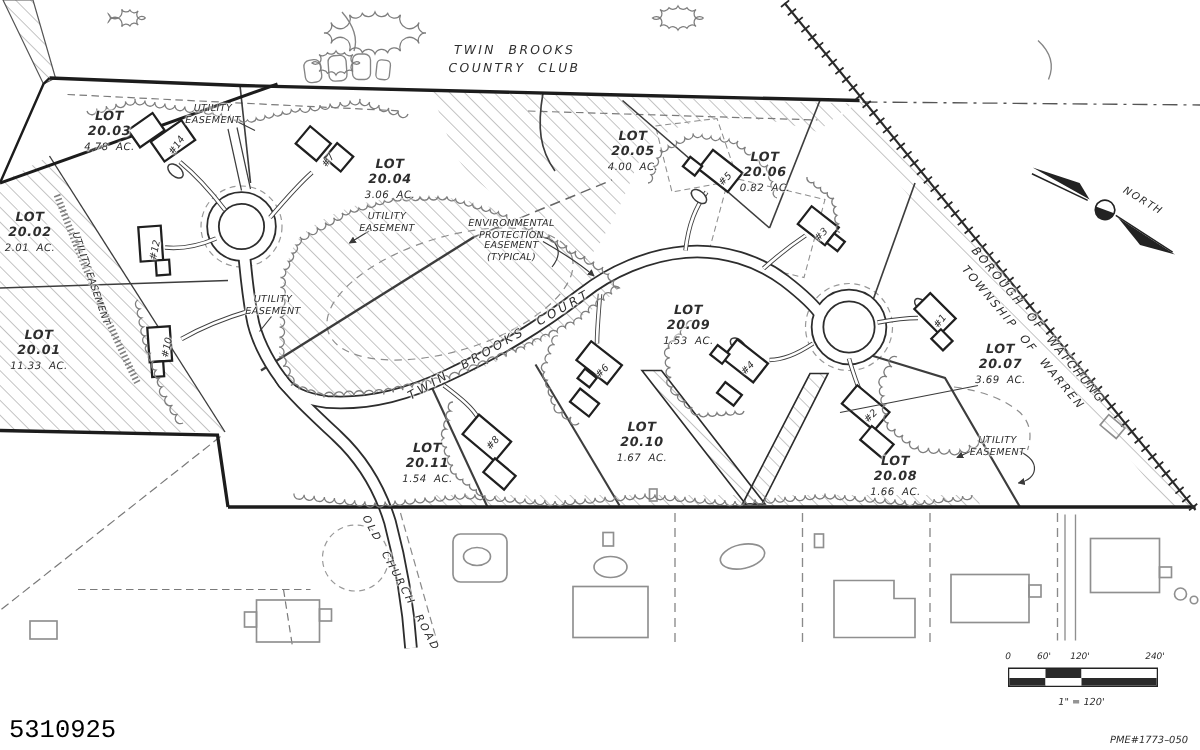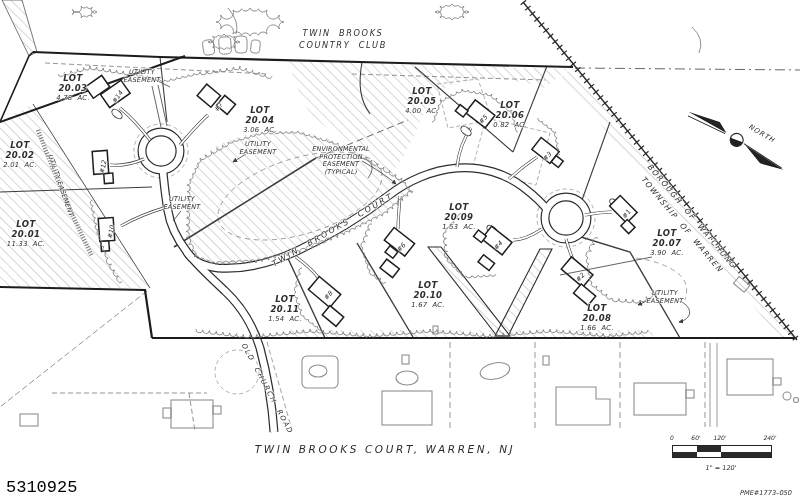--- a/index.html
+++ b/index.html
@@ -302,21 +302,21 @@
     <div class="lbl env"><span>ENVIRONMENTAL</span><br><span>PROTECTION</span><br><span>EASEMENT</span><br><span>(TYPICAL)</span></div>
     <div class="lbl muni"><span>BOROUGH  OF  WATCHUNG</span><br><span>TOWNSHIP  OF  WARREN</span></div>
     <div class="lbl north-lbl">NORTH</div>
   <div class="lbl " style="left: 73px; top: 88px;"><div class="lot-main">LOT<br>20.03</div><div class="lot-acres">4.78  AC.</div></div>
       <div class="lbl " style="left: 260px; top: 120px;"><div class="lot-main">LOT<br>20.04</div><div class="lot-acres">3.06  AC.</div></div>
       <div class="lbl " style="left: 20px; top: 155px;"><div class="lot-main">LOT<br>20.02</div><div class="lot-acres">2.01  AC.</div></div>
       <div class="lbl " style="left: 26px; top: 234px;"><div class="lot-main">LOT<br>20.01</div><div class="lot-acres">11.33  AC.</div></div>
       <div class="lbl " style="left: 422px; top: 101px;"><div class="lot-main">LOT<br>20.05</div><div class="lot-acres">4.00  AC.</div></div>
       <div class="lbl " style="left: 510px; top: 115px;"><div class="lot-main">LOT<br>20.06</div><div class="lot-acres">0.82  AC.</div></div>
       <div class="lbl " style="left: 459px; top: 217px;"><div class="lot-main">LOT<br>20.09</div><div class="lot-acres">1.53  AC.</div></div>
-      <div class="lbl " style="left: 667px; top: 243px;"><div class="lot-main">LOT<br>20.07</div><div class="lot-acres">3.90  AC.</div></div>
+      <div class="lbl " style="left: 667px; top: 243px;"><div class="lot-main">LOT<br>20.07</div><div class="lot-acres">3.69  AC.</div></div>
       <div class="lbl " style="left: 428px; top: 295px;"><div class="lot-main">LOT<br>20.10</div><div class="lot-acres">1.67  AC.</div></div>
       <div class="lbl " style="left: 285px; top: 309px;"><div class="lot-main">LOT<br>20.11</div><div class="lot-acres">1.54  AC.</div></div>
       <div class="lbl " style="left: 597px; top: 318px;"><div class="lot-main">LOT<br>20.08</div><div class="lot-acres">1.66  AC.</div></div>
       <div class="lbl " style="left: 115px; top: 95px; transform: translate(-50%, -50%) rotate(-55deg);"><span class="house-lbl">#14</span></div>
       <div class="lbl " style="left: 216px; top: 105px; transform: translate(-50%, -50%) rotate(-55deg);"><span class="house-lbl">#7</span></div>
       <div class="lbl " style="left: 100px; top: 166px; transform: translate(-50%, -50%) rotate(-78deg);"><span class="house-lbl">#12</span></div>
       <div class="lbl " style="left: 108px; top: 231px; transform: translate(-50%, -50%) rotate(-78deg);"><span class="house-lbl">#10</span></div>
       <div class="lbl " style="left: 481px; top: 117px; transform: translate(-50%, -50%) rotate(-45deg);"><span class="house-lbl">#5</span></div>
       <div class="lbl " style="left: 545px; top: 154px; transform: translate(-50%, -50%) rotate(-45deg);"><span class="house-lbl">#3</span></div>
       <div class="lbl " style="left: 399px; top: 245px; transform: translate(-50%, -50%) rotate(-45deg);"><span class="house-lbl">#6</span></div>
@@ -326,21 +326,20 @@
       <div class="lbl " style="left: 624px; top: 212px; transform: translate(-50%, -50%) rotate(-52deg);"><span class="house-lbl">#1</span></div>
       <div class="lbl util-lbl" style="left: 142px; top: 77px;">UTILITY<br>EASEMENT</div>
       <div class="lbl util-lbl" style="left: 258px; top: 149px;">UTILITY<br>EASEMENT</div>
       <div class="lbl util-lbl" style="left: 182px; top: 204px;">UTILITY<br>EASEMENT</div>
       <div class="lbl util-lbl" style="left: 665px; top: 298px;">UTILITY<br>EASEMENT</div>
       <div class="lbl util-lbl" style="left: 60px; top: 186px; transform: translate(-50%, -50%) rotate(71deg);">UTILITY EASEMENT</div>
       <div class="lbl street-lbl" style="left: 333px; top: 230px; transform: translate(-50%, -50%) rotate(-30deg); font-size: 8px; letter-spacing: 2.4px;">TWIN  BROOKS  COURT</div>
       <div class="lbl street-lbl" style="left: 267px; top: 389px; transform: translate(-50%, -50%) rotate(62deg); font-size: 7px; letter-spacing: 1.6px;">OLD  CHURCH  ROAD</div>
     </div>
 
-  <div class="caption">TWIN  BROOKS  COURT,  WARREN,  NJ</div>
   <div class="mls">5310925</div>
 
   <div id="scalebar">
     <span class="tick" style="left:0px">0</span>
     <span class="tick" style="left:24px">60'</span>
     <span class="tick" style="left:48px">120'</span>
     <span class="tick" style="left:98px">240'</span>
     <div id="sb-bar">
       <div class="row r1">
           <div class="seg w" style="width:24px"></div>

